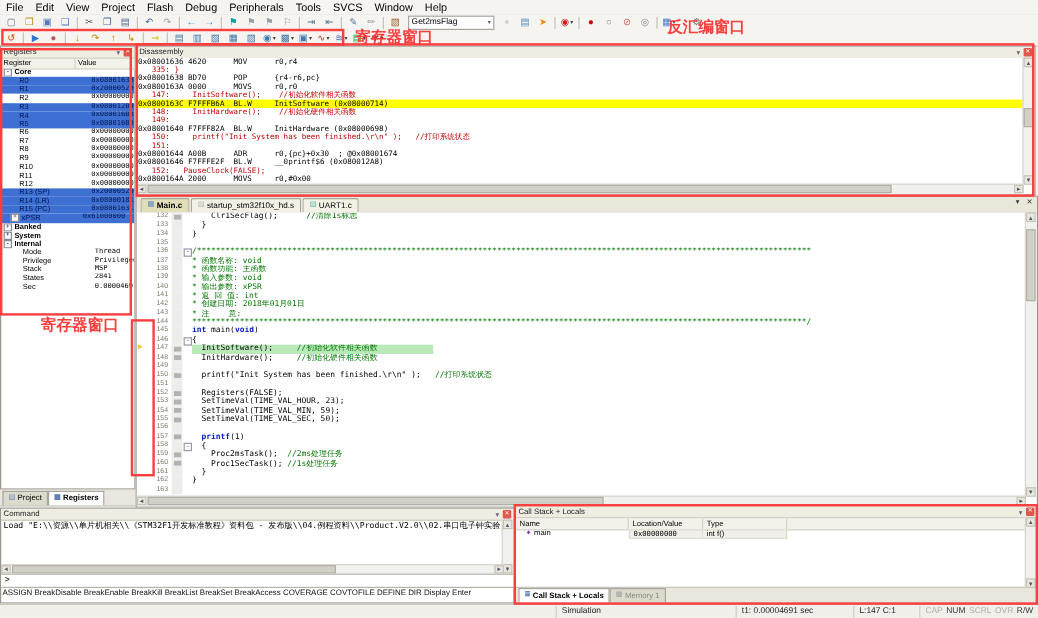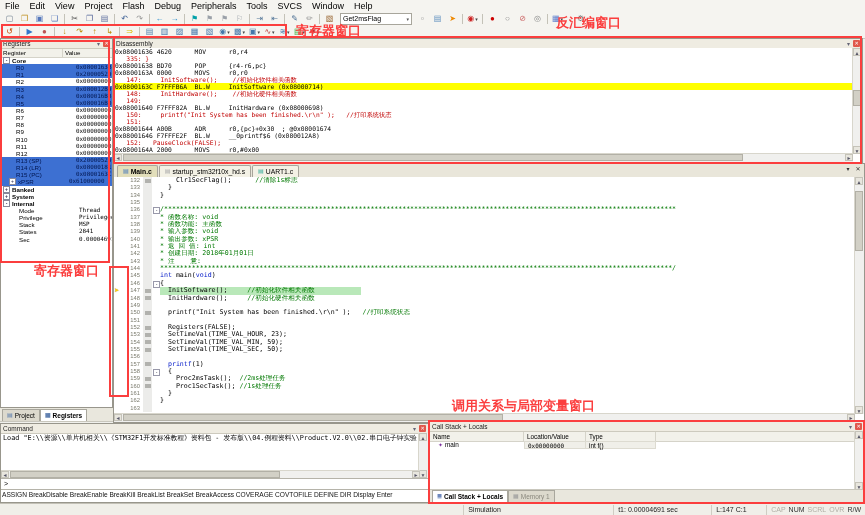--- a/index.html
+++ b/index.html
@@ -75,21 +75,21 @@
   .cl-arrow{width:9px;flex:none;position:relative;}
   .cl-arrow.on::before{content:"➤";position:absolute;left:0;top:0;font-size:6px;color:#ffd000;text-shadow:0 0 1px #987;}
   .cl-num{width:17px;flex:none;text-align:right;padding-right:3px;font-size:5.8px;color:#7b7b6d;}
   .cl-exec{width:9px;flex:none;background:#ececea;display:flex;align-items:center;justify-content:center;}
   .xblk{width:6px;height:4px;background:#b2b2ae;}
   .cl-fold{width:8px;flex:none;position:relative;}
   .fbox{position:absolute;left:1px;top:1px;width:5px;height:5px;border:1px solid #99a;background:#fff;font-size:5px;line-height:4px;text-align:center;color:#334;}
   .cl-code{flex:1;white-space:pre;font-family:"DejaVu Sans Mono",monospace;font-size:6.6px;overflow:hidden;}
   .lw{display:inline-block;height:7.35px;}
   .lw.hlc{background:#b9e8b9;padding-right:46px;}
-  .t-k{color:#0018c8;font-weight:normal;}
+  .t-k{color:#0018c8;font-weight:bold;}
   .t-m{color:#007800;}
   .t-c{color:#000;}
   
   #command-panel{left:0;top:423px;width:429px;height:80px;}
   #cmd-out{position:absolute;top:10px;left:2px;right:10px;height:36px;font-family:"DejaVu Sans Mono",monospace;font-size:6.8px;line-height:9px;white-space:nowrap;overflow:hidden;}
   #cmd-hscroll{left:0;right:8px;top:46px;}
   #cmd-vscroll{top:9px;right:0;height:45px;}
   #cmd-input{position:absolute;left:0;right:0;top:54px;height:10px;border-top:1px solid #b5b3a9;border-bottom:1px solid #b5b3a9;font-size:7px;line-height:10px;padding-left:3px;background:#fff;}
   #cmd-help{position:absolute;left:0;right:0;top:65px;bottom:0;font-size:6.6px;padding:2px 1px;white-space:nowrap;overflow:hidden;color:#111;}
   
@@ -910,14 +910,13 @@
   </div>
 
   <div id="anno-box-toolbar" class="anno-box"></div>
   <div id="anno-box-disasm" class="anno-box"></div>
   <div id="anno-box-registers" class="anno-box"></div>
   <div id="anno-box-gutter" class="anno-box"></div>
   <div id="anno-box-callstack" class="anno-box"></div>
   <div id="anno-label-toolbar" class="anno-label">寄存器窗口</div>
   <div id="anno-label-disasm" class="anno-label">反汇编窗口</div>
   <div id="anno-label-registers" class="anno-label">寄存器窗口</div>
-  <div id="anno-label-callstack" class="anno-label">调用关系与局部变量窗口</div>
 </div>
 
 </body></html>

